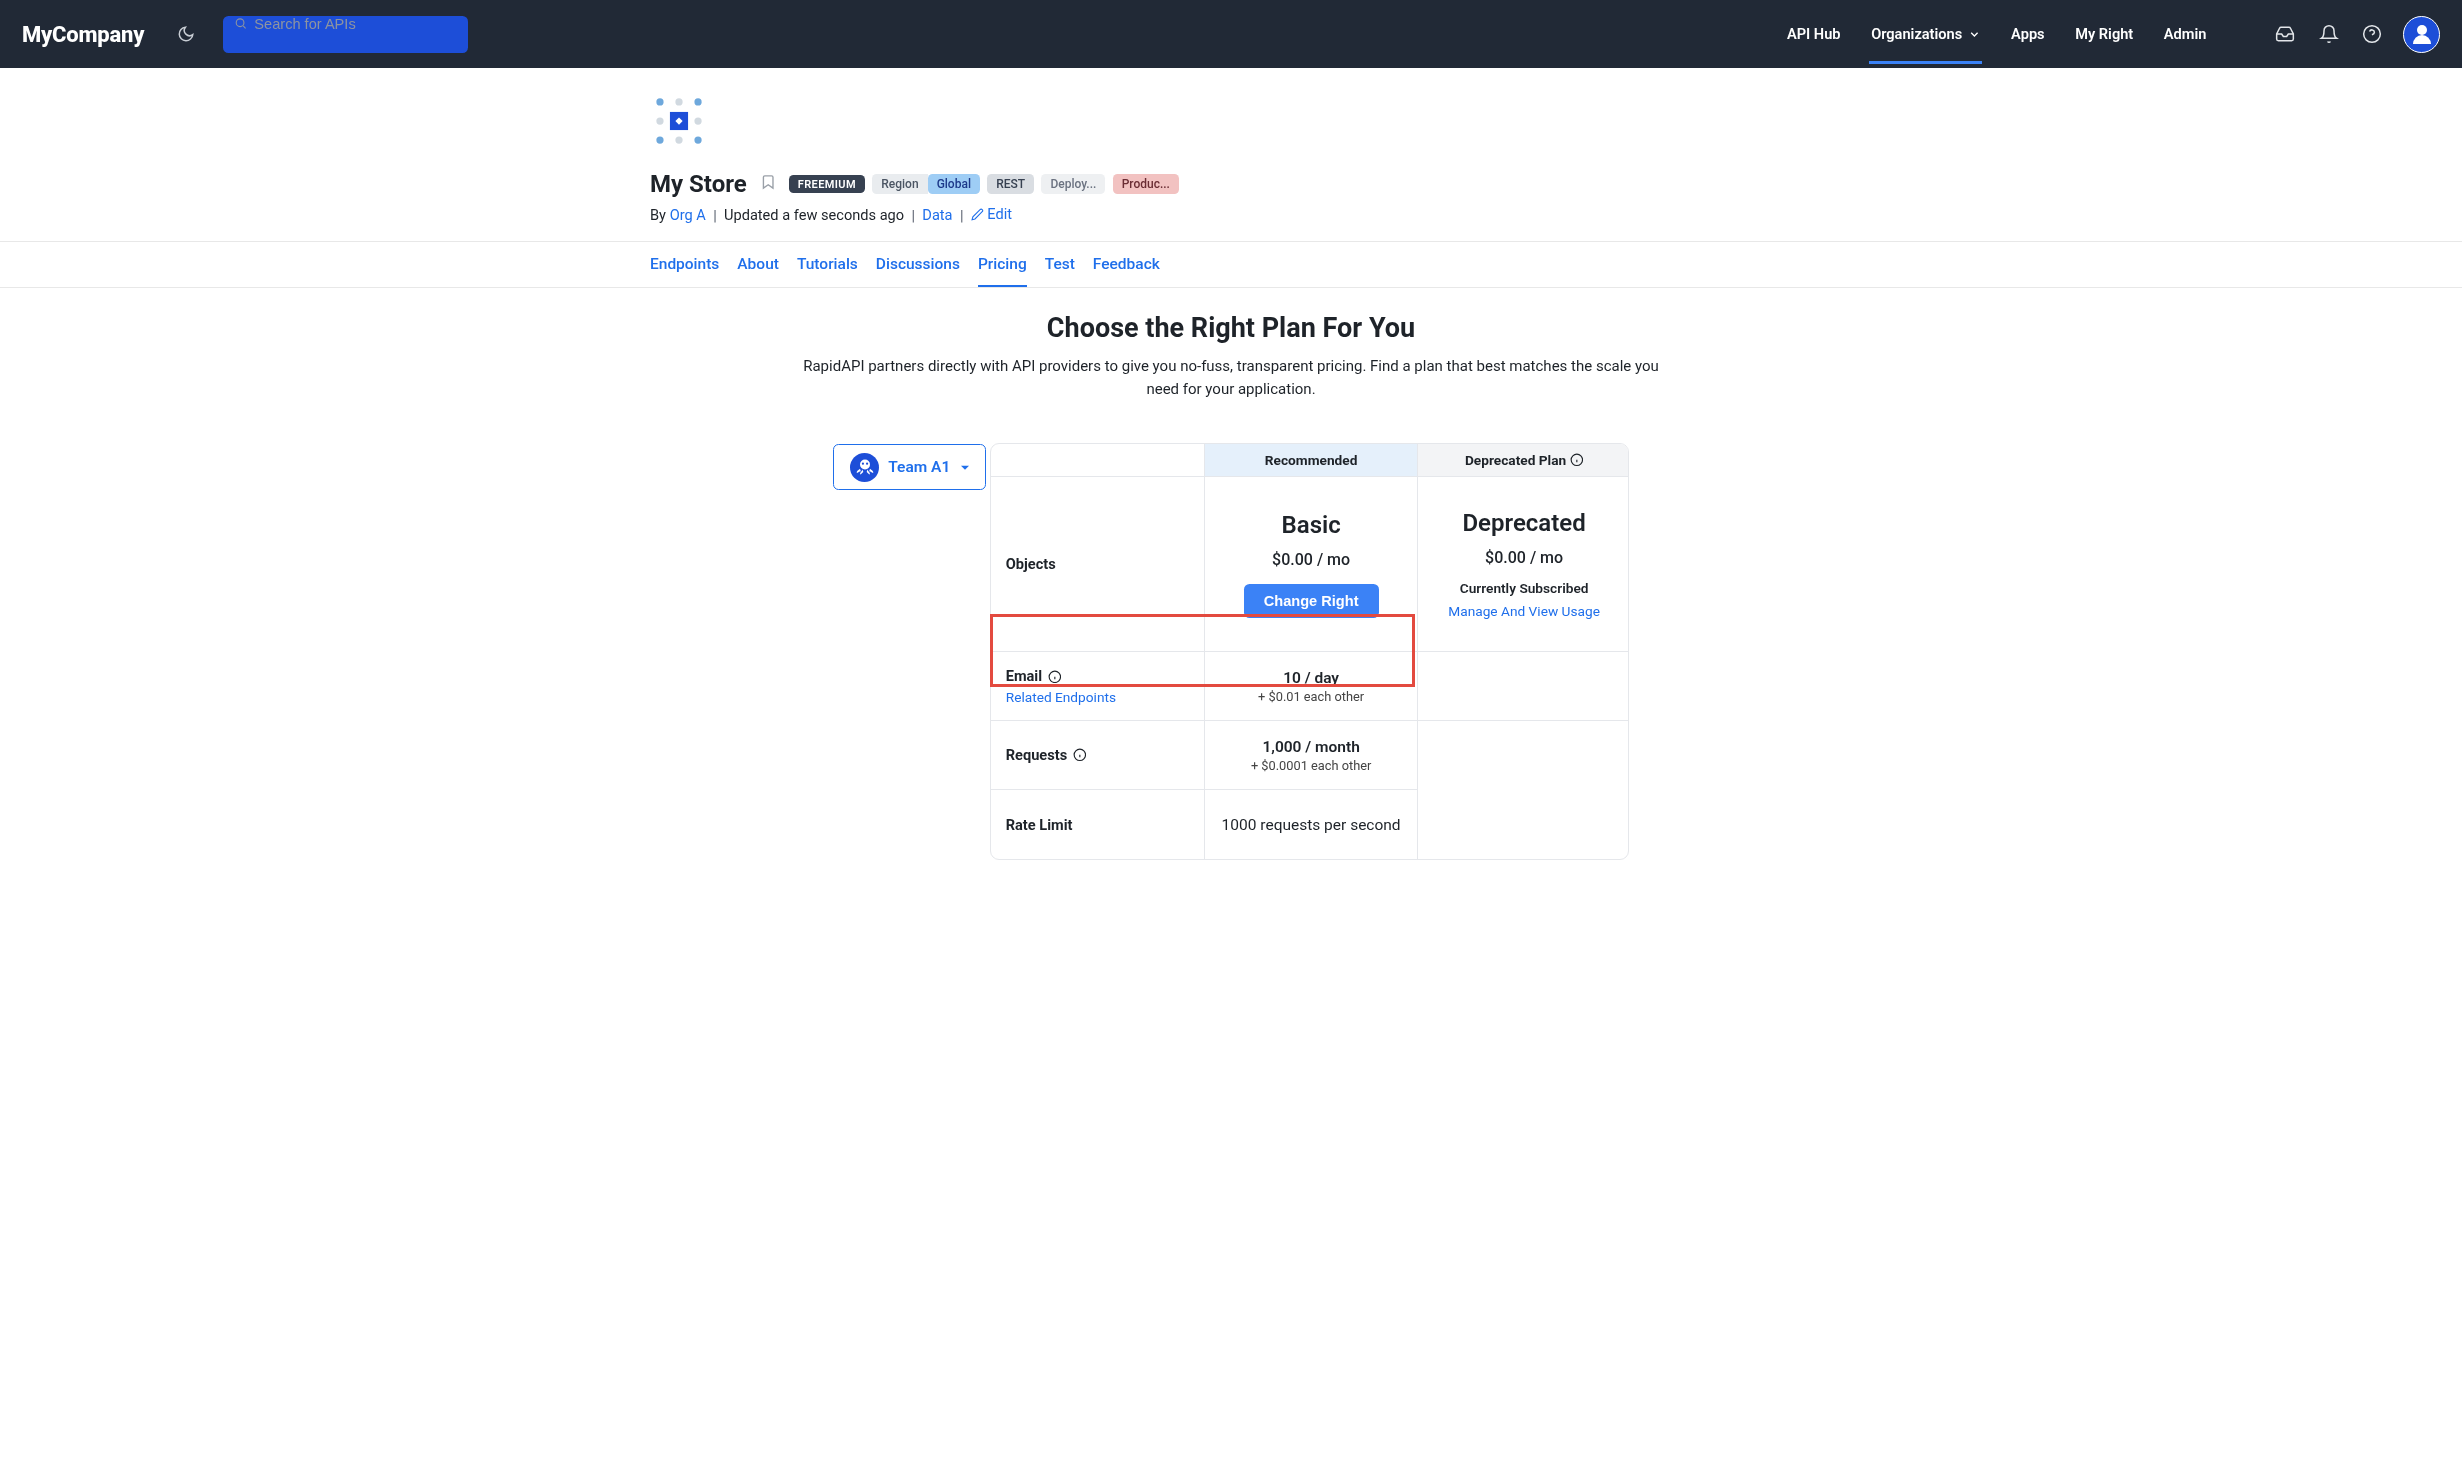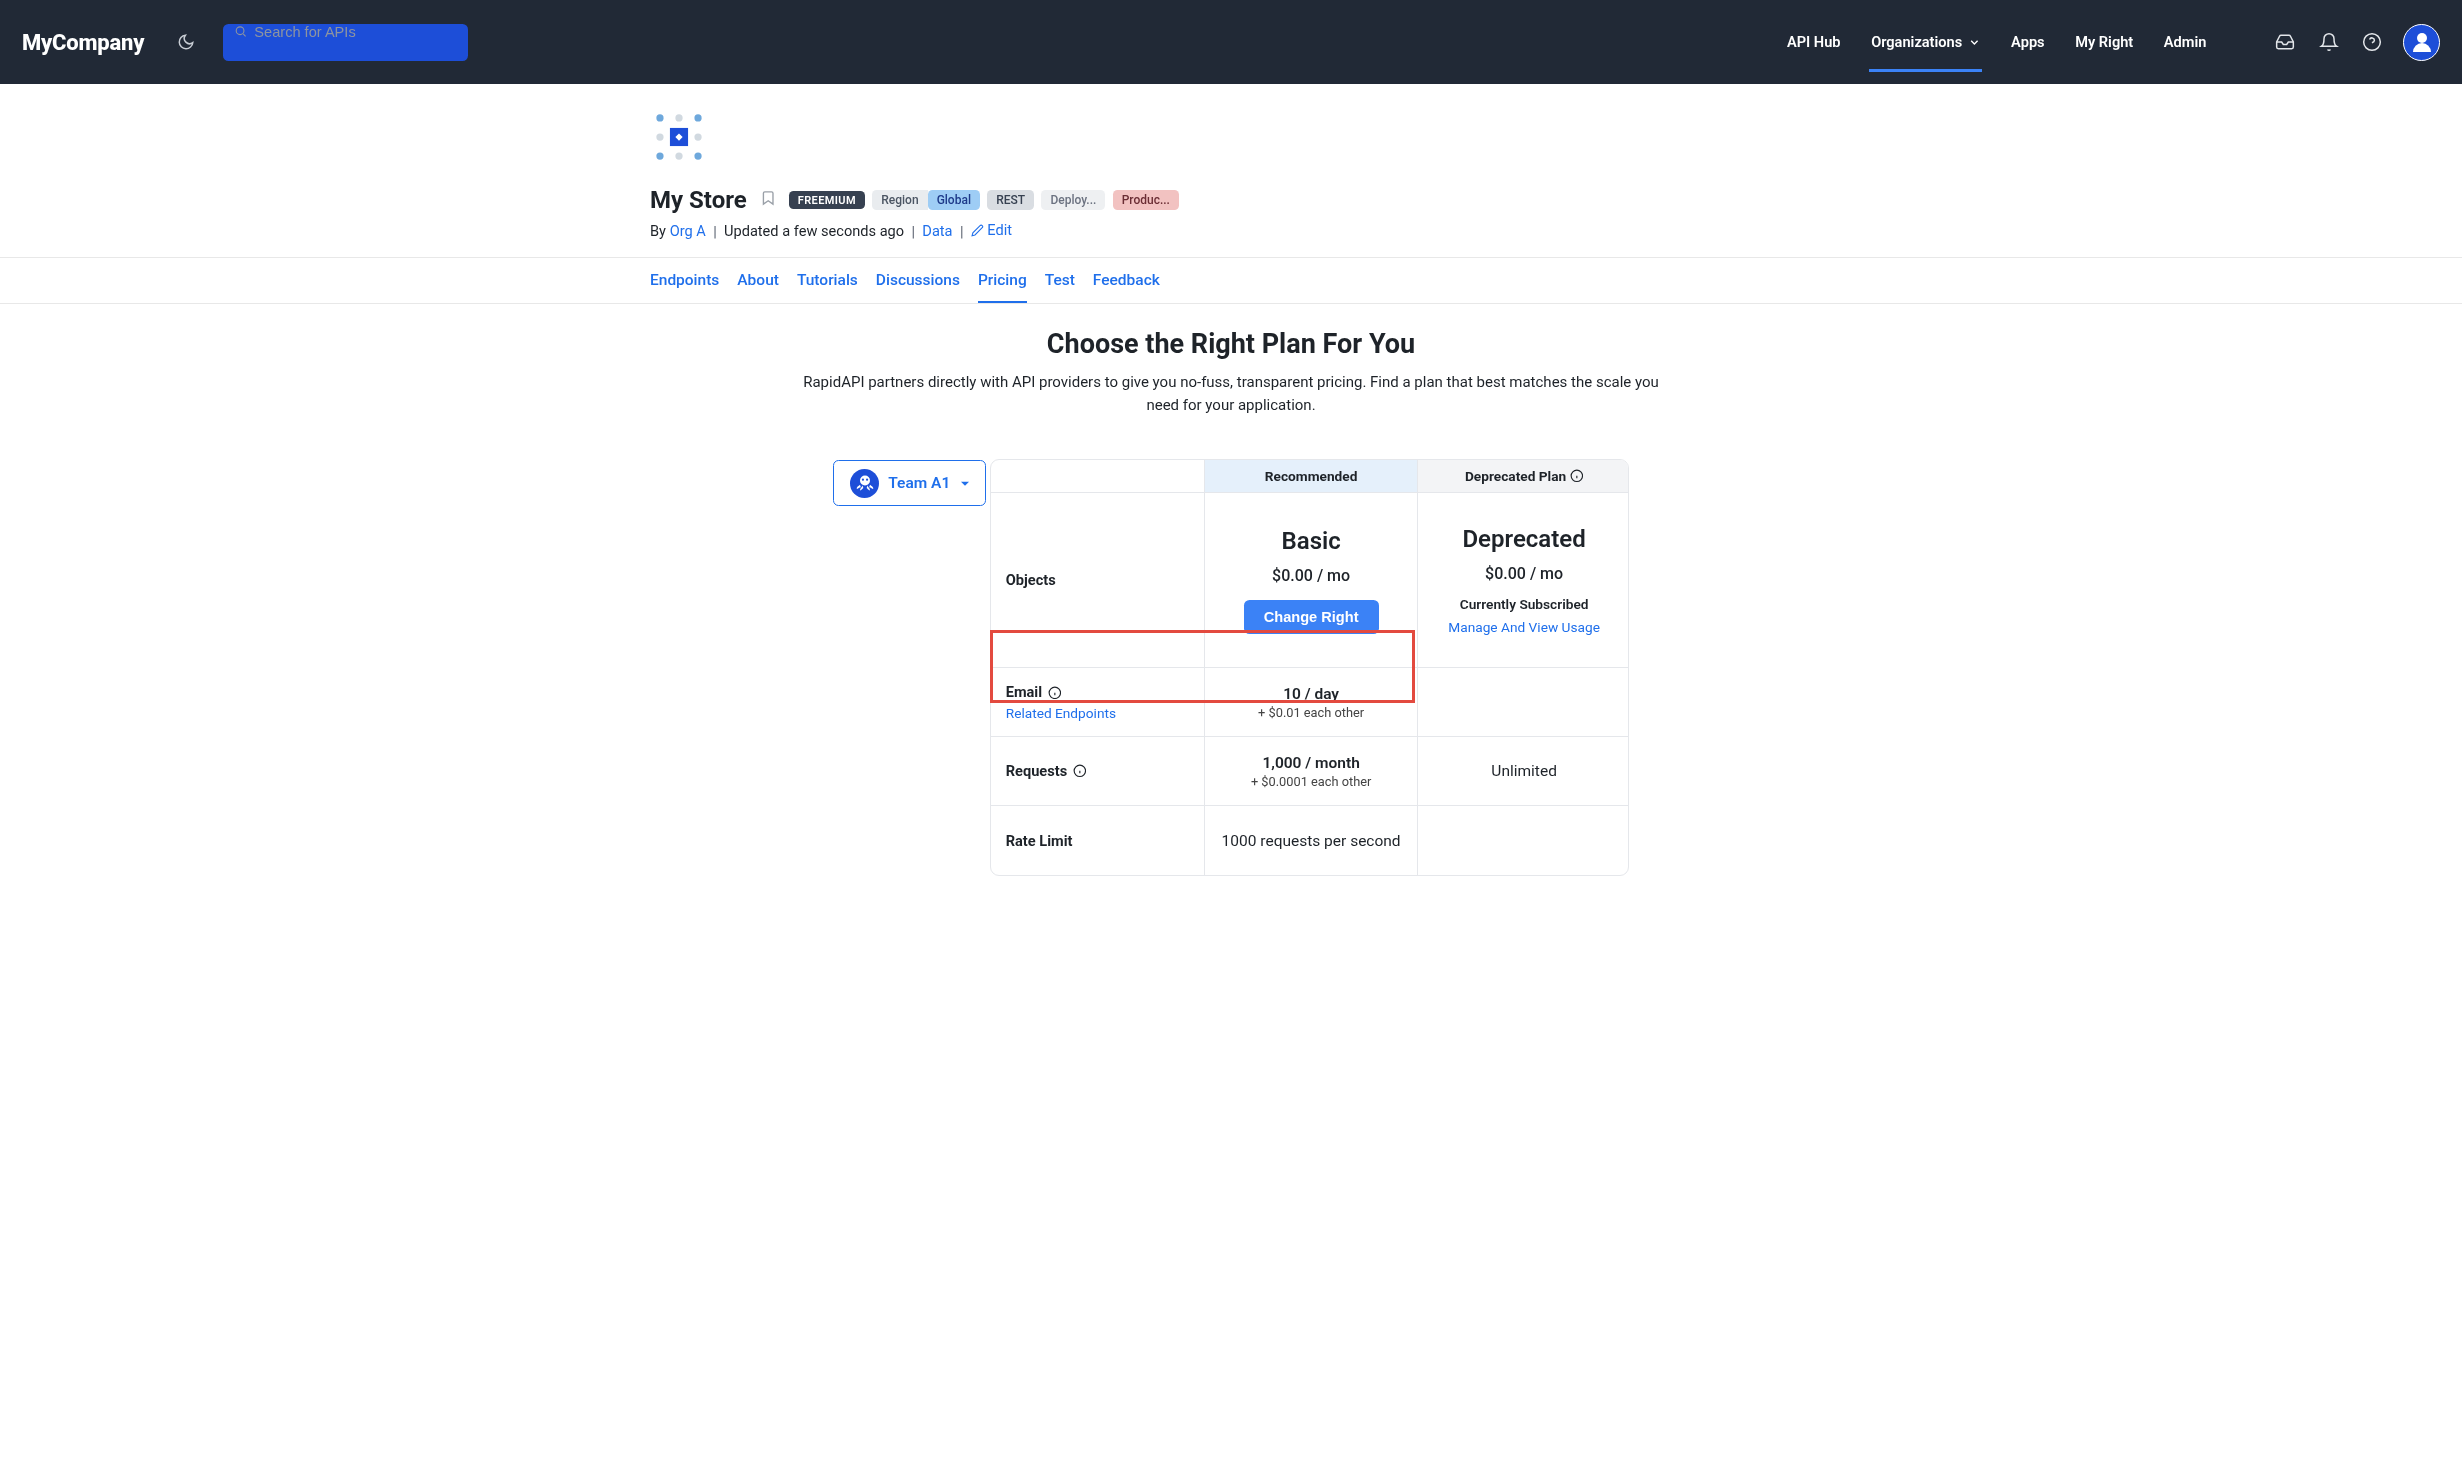--- a/index.html
+++ b/index.html
@@ -6,21 +6,21 @@
   body {
     font-family: -apple-system, BlinkMacSystemFont, "Segoe UI", Roboto, Helvetica, Arial, sans-serif;
     color: #1e2329;
     background: #fff;
     font-size: 14.6px;
   }
   
   .topnav {
     background: #212936;
     color: #fff;
-    height: 84px;
+    height: 68px;
     display: flex;
     align-items: center;
     padding: 0 22px;
     gap: 22px;
   }
   .brand { font-size: 22px; font-weight: 800; letter-spacing: -0.2px; margin-right: 5.5px; }
   .moon-btn { width: 29px; height: 29px; display:flex;align-items:center;justify-content:center; cursor:pointer; }
   .search-wrap {
     background: #1d4ed8;
     border-radius: 5.5px;
@@ -400,23 +400,20 @@
         <div class="pt-planbox">
           <span class="pt-plan-name">Deprecated</span>
           <span class="pt-plan-price">$0.00 / mo</span>
           <span class="sub-status">Currently Subscribed</span>
           <span class="manage-link">Manage And View Usage</span>
         </div>
         <div class="pt-row">
           <span class="row-val"></span>
         </div>
         <div class="pt-row">
-          <span class="row-val" style="font-weight:400;">Unlimited</span>
-        </div>
-        <div class="pt-row">
           <span class="row-val"></span>
         </div>
       </div>
     </div>
     
     <div class="highlight-box" style="top:208px; left:0; width:425px; height:73px;"></div>
   </div>
 </div>
 
 

